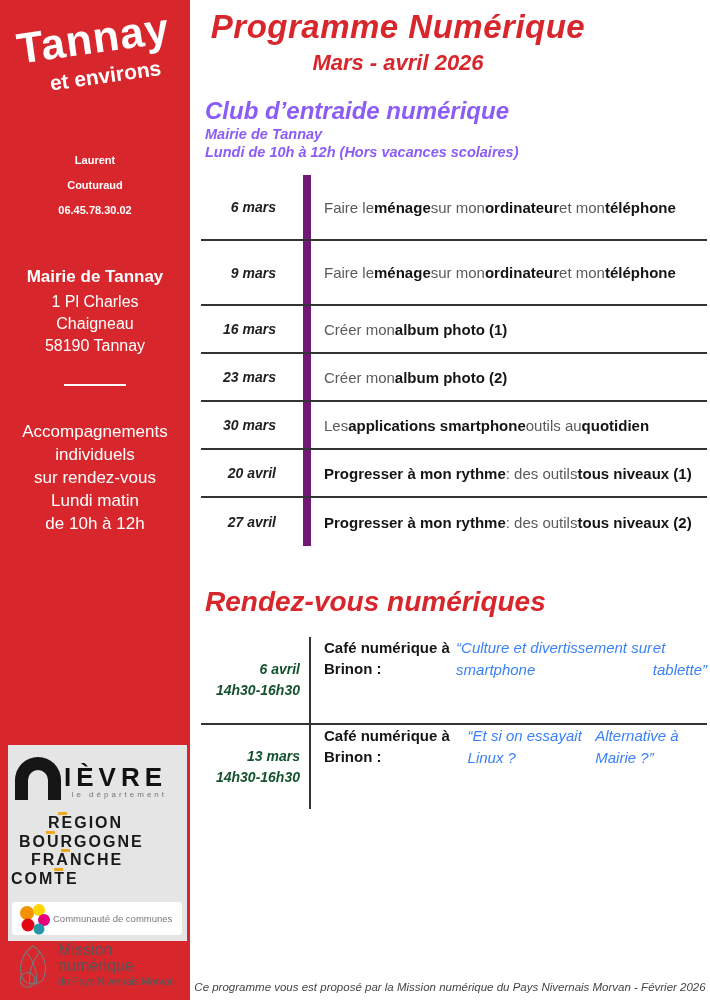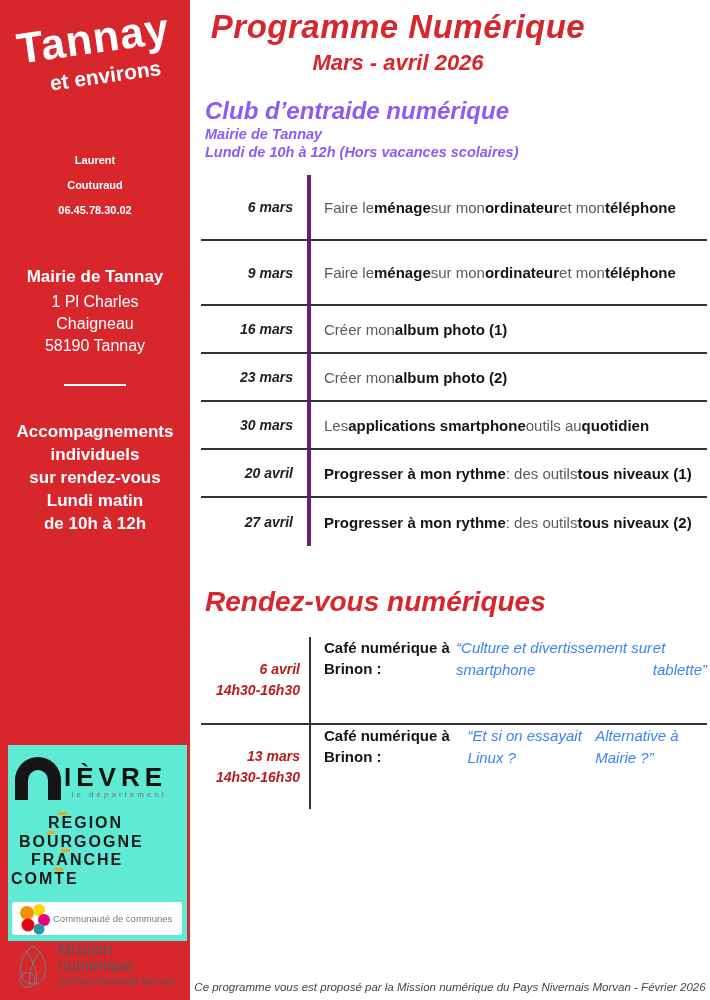--- a/index.html
+++ b/index.html
@@ -7,24 +7,24 @@
 
   
   .sidebar{position:absolute;left:0;top:0;width:190px;height:1000px;background:#d7262c;color:#fff;}
   .brand{position:absolute;top:14px;left:0;width:100%;text-align:center;transform:rotate(-8deg);}
   .brand-title{font-size:43px;font-weight:bold;letter-spacing:1px;}
   .brand-sub{font-size:21px;font-weight:bold;margin-top:2px;padding-left:14px;}
   .contact{position:absolute;top:148px;left:0;width:100%;text-align:center;font-weight:bold;font-size:11px;line-height:25px;}
   .address{position:absolute;top:266px;left:0;width:100%;text-align:center;font-size:16px;line-height:22px;}
   .addr-title{font-weight:bold;font-size:17px;margin-bottom:3px;}
   .sidebar-divider{position:absolute;top:384px;left:64px;width:62px;border-top:2px solid #ffffff;}
-  .avail{position:absolute;top:420px;left:0;width:100%;text-align:center;font-weight:bold;font-size:17px;line-height:23px;}
+  .avail{position:absolute;top:420px;left:0;width:100%;text-align:center;font-weight:normal;font-size:17px;line-height:23px;}
 
   
-  .logo-panel{position:absolute;left:8px;top:745px;width:179px;height:196px;background:#5eead4;color:#161616;}
+  .logo-panel{position:absolute;left:8px;top:745px;width:179px;height:196px;background:#e5e5e5;color:#161616;}
   .nievre{display:flex;padding:12px 0 0 7px;align-items:flex-start;}
   .n-glyph{width:46px;height:43px;border:13px solid #151515;border-bottom:0;border-radius:26px 26px 0 0;box-sizing:border-box;flex:none;}
   .nievre-right{margin-left:3px;padding-top:9px;}
   .nievre-name{font-size:26px;font-weight:bold;letter-spacing:5px;color:#111;line-height:22px;}
   .nievre-tag{font-size:8px;letter-spacing:3px;color:#777;text-align:right;margin-top:2px;}
   .region{margin-top:14px;font-weight:bold;color:#1a1a1a;font-size:16px;letter-spacing:2px;}
   .region .line{position:relative;line-height:18.5px;height:18.5px;}
   .region .line::after{content:"";position:absolute;top:-2px;width:9px;height:3px;background:#f0a81d;}
   .region .line:nth-child(1){margin-left:40px;}
   .region .line:nth-child(1)::after{left:10px;}
@@ -51,31 +51,31 @@
   .club-head{margin:21px 0 0 15px;color:#8b5cf6;font-weight:bold;font-style:italic;}
   .club-title{font-size:24px;}
   .club-sub{font-size:14.5px;line-height:18px;}
   .club-sub:first-of-type{margin-top:3px;}
 
   .t1{margin:14px 3px 0 11px;width:506px;box-sizing:border-box;}
   .trow{display:flex;box-sizing:border-box;border-bottom:2px solid #333;height:48px;}
   .trow:nth-child(1){height:66px;}
   .trow:nth-child(2){height:65px;}
   .trow:last-child{border-bottom:none;}
-  .tdate{width:110px;flex:none;box-sizing:border-box;border-right:4px solid #701a75;display:flex;align-items:center;justify-content:flex-end;padding-right:14px;font-weight:bold;font-style:italic;font-size:14px;color:#222;}
+  .tdate{width:110px;flex:none;box-sizing:border-box;border-right:8px solid #701a75;display:flex;align-items:center;justify-content:flex-end;padding-right:27px;font-weight:bold;font-style:italic;font-size:14px;color:#222;}
   .tcontent{flex:1;display:flex;align-items:center;padding-left:13px;font-size:15px;color:#5a5a5a;}
   .tcontent b{color:#151515;font-weight:bold;}
 
   .rdv-head{margin:40px 0 0 15px;color:#d7262c;font-weight:bold;font-style:italic;font-size:28px;}
   .t2{margin:19px 3px 0 11px;width:506px;box-sizing:border-box;}
   .t2row{display:flex;box-sizing:border-box;border-bottom:2px solid #333;}
   .t2row:nth-child(1){height:88px;}
   .t2row:nth-child(2){height:84px;}
   .t2row:last-child{border-bottom:none;}
-  .t2date{width:110px;flex:none;box-sizing:border-box;border-right:2px solid #333;display:flex;flex-direction:column;justify-content:center;align-items:flex-end;padding-right:9px;font-weight:bold;font-style:italic;font-size:14px;color:#b91c1c;line-height:21px;}
+  .t2date{width:110px;flex:none;box-sizing:border-box;border-right:2px solid #333;display:flex;flex-direction:column;justify-content:center;align-items:flex-end;padding-right:9px;font-weight:bold;font-style:italic;font-size:14px;color:#14532d;line-height:21px;}
   .t2content{flex:1;display:flex;flex-direction:row;justify-content:center;padding-left:13px;}
   .t2title{font-size:15px;font-weight:bold;color:#151515;line-height:21px;}
   .t2quote{font-size:15px;font-style:italic;color:#3b82f6;line-height:21.5px;}
 
   .footer{position:absolute;left:190px;bottom:7px;width:520px;text-align:center;font-style:italic;font-size:11.5px;color:#454545;}
 </style>
 </head>
 <body>
 
 <div class="page">

